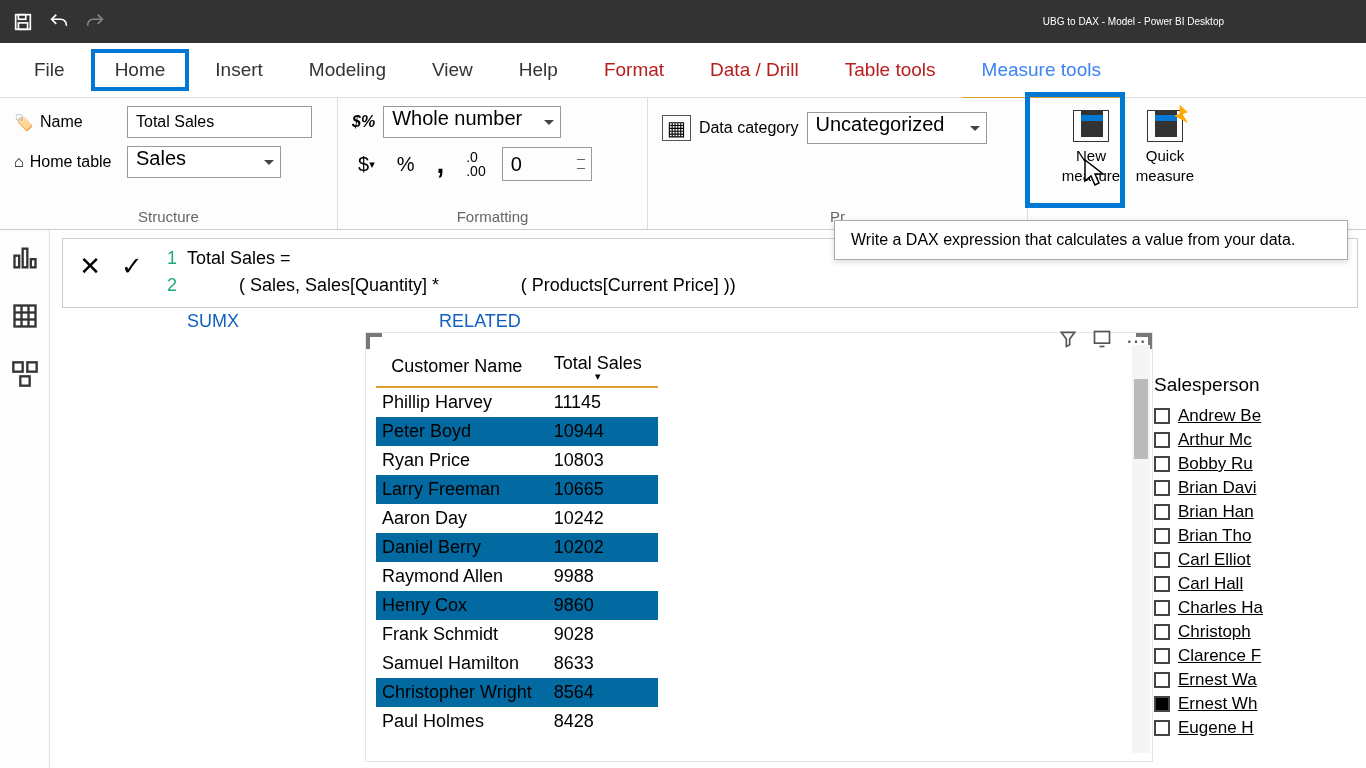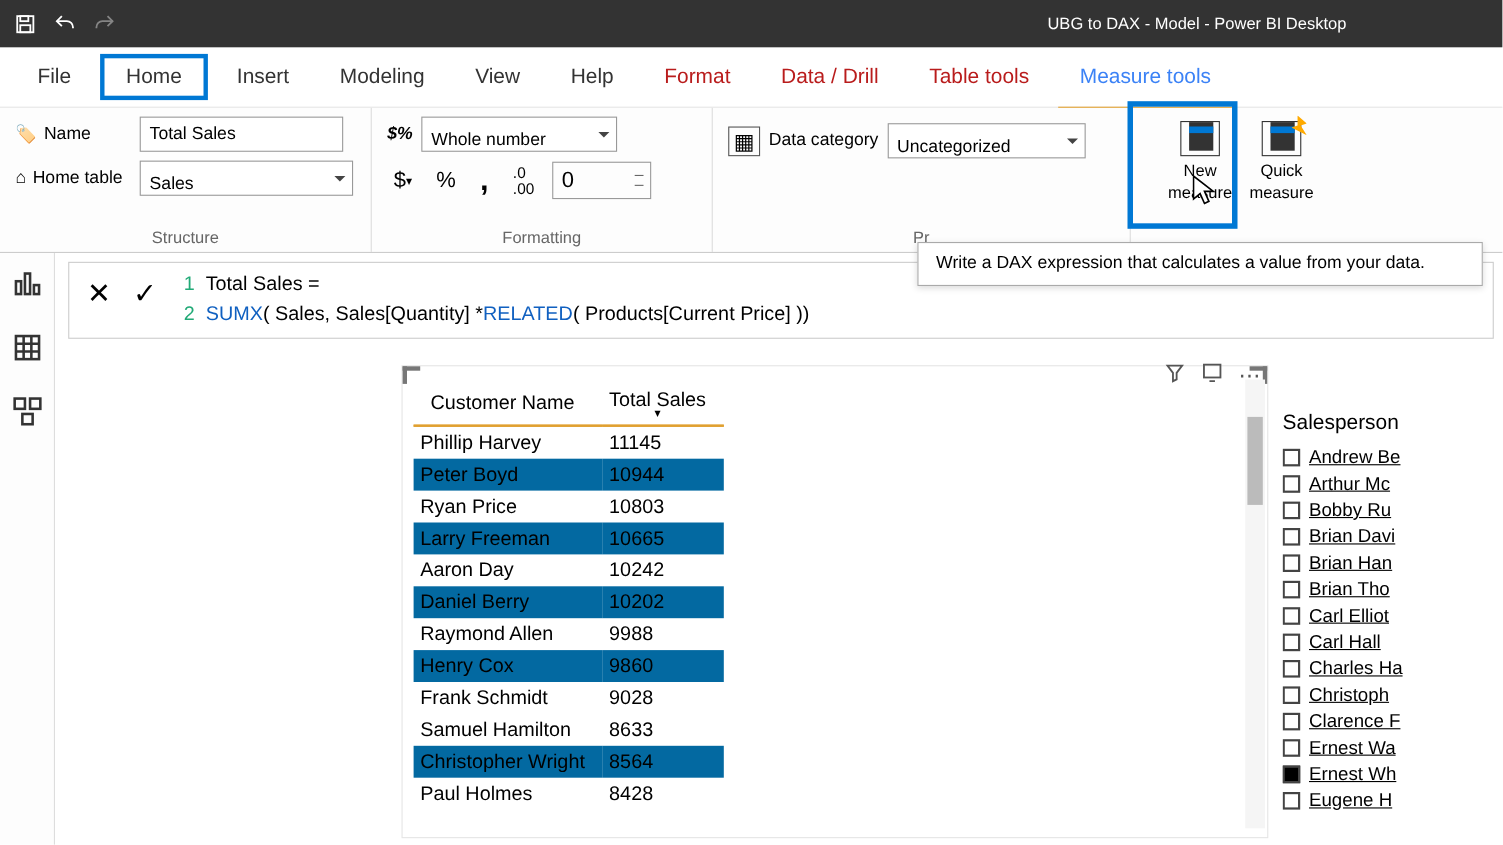--- a/index.html
+++ b/index.html
@@ -2,40 +2,40 @@
 <html><head>
 <meta charset="utf-8">
 <style>
 * { margin:0; padding:0; box-sizing:border-box; font-family:"Segoe UI",Arial,sans-serif; }
 body { width:1366px; height:768px; background:#fff; overflow:hidden; position:relative; }
 
 
 .tbar { height:43px; background:#333; display:flex; align-items:center; padding:0 12px; color:#fff; }
 .tbar .qat { display:flex; gap:14px; align-items:center; }
 .tbar .qat span { width:22px; height:22px; display:flex; align-items:center; justify-content:center; cursor:pointer; }
-.tbar .title { position:absolute; left:50%; transform:translateX(-50%); font-size:15px; }
+.tbar .title { position:absolute; left:50%; transform:translateX(-50%); font-size:10px; }
 .tbar .title { left:auto; right:120px; transform:none; } 
 .tbar .title { position:static; margin-left:auto; margin-right:130px; }
 
 
 .rtabs { height:55px; display:flex; align-items:center; padding:0 14px; border-bottom:1px solid #e0e0e0; gap:6px; }
 .rtabs .tab { padding:6px 20px; font-size:19px; color:#333; cursor:pointer; position:relative; }
 .rtabs .tab.ctx { color:#b91c1c; }
 .rtabs .tab.active { color:#3b82f6; }
 .rtabs .tab.active::after { content:""; position:absolute; left:0; right:0; bottom:-14px; height:4px; background:#E0A030; }
 .rtabs .tab.hl-home { border:4px solid #0078D4; color:#333; }
 
 
 .rbody { height:132px; background:#fdfdfd; border-bottom:1px solid #ccc; display:flex; position:relative; }
 .rgroup { border-right:1px solid #ddd; padding:8px 14px 4px; display:flex; flex-direction:column; }
 .rgroup .glabel { font-size:15px; color:#666; text-align:center; margin-top:auto; padding-top:2px; }
 .row { display:flex; align-items:center; gap:8px; margin-bottom:8px; font-size:16px; }
 .row .lbl { min-width:105px; display:flex; align-items:center; gap:6px; }
 .txtbox { height:32px; border:1px solid #999; padding:0 8px; font-size:16px; background:#fff; }
-.selbox { height:32px; border:1px solid #999; padding:0 14px 0 8px; font-size:16px; background:#fff; display:flex; align-items:flex-end; position:relative; }
+.selbox { height:32px; border:1px solid #999; padding:0 14px 0 8px; font-size:20px; background:#fff; display:flex; align-items:flex-start; position:relative; }
 .selbox::after { content:""; position:absolute; right:6px; top:13px; border:5px solid transparent; border-top-color:#444; }
 
 .fmt-row { display:flex; align-items:center; gap:10px; font-size:20px; }
 .fmt-row .btn { padding:2px 6px; cursor:pointer; display:flex; align-items:center; }
 .fmt-row .spin { width:90px; height:34px; border:1px solid #999; display:flex; align-items:center; padding:0 8px; position:relative; }
 .fmt-row .spin::after { content:""; position:absolute; right:4px; top:4px; bottom:4px; width:12px; background:linear-gradient(#666,#666),linear-gradient(#666,#666); background-size:8px 1px,8px 1px; background-position:center 30%,center 70%; background-repeat:no-repeat; }
 
 .big-btn { width:70px; display:flex; flex-direction:column; align-items:center; justify-content:flex-start; padding-top:4px; cursor:pointer; font-size:15px; text-align:center; line-height:1.3; }
 .big-btn .ico { width:36px; height:32px; margin-bottom:4px; position:relative; }
 .calc-ico { background:linear-gradient(#0078D4,#0078D4) 7px 4px/22px 6px no-repeat,
@@ -51,41 +51,41 @@
 .leftnav { position:absolute; left:0; top:230px; width:50px; background:#fdfdfd; border-right:1px solid #ddd; bottom:0; display:flex; flex-direction:column; align-items:center; padding-top:14px; gap:32px; }
 .leftnav .nv { width:28px; height:26px; cursor:pointer; }
 
 
 .fbar { position:absolute; left:62px; top:238px; right:8px; height:70px; border:1px solid #ccc; background:#fff; display:flex; }
 .fbar .fbtns { width:96px; display:flex; align-items:flex-start; justify-content:center; gap:20px; padding-top:12px; font-size:26px; }
 .fbar .fbtns span { cursor:pointer; }
 .fbar .code { flex:1; font-family:Consolas,monospace; font-size:18px; padding:6px 0; line-height:1.5; }
 .fbar .code .ln { display:flex; }
 .fbar .code .gut { width:28px; text-align:right; color:#2a7; padding-right:10px; }
-.fbar .code .kw { color:#1060C0; }
+.fbar .code .kw { color:#1060C0;margin-top:36px; }
 
 
 .canvas { position:absolute; left:62px; top:332px; right:210px; bottom:0; }
 .viz { position:absolute; left:303px; top:0; width:788px; height:430px; border:1px solid #e5e5e5; }
 .viz .vtools { position:absolute; top:-4px; right:6px; display:flex; gap:14px; color:#555; }
 .viz .vtools span { cursor:pointer; font-size:20px; }
 .viz .corner { position:absolute; width:16px; height:16px; }
 .viz .corner.tl { top:0; left:0; border-top:4px solid #777; border-left:4px solid #777; }
 .viz .corner.tr { top:0; right:0; border-top:4px solid #777; border-right:4px solid #777; }
 table.data { border-collapse:collapse; margin:14px 0 0 10px; font-size:18px; }
 table.data th { text-align:center; padding:6px 16px 6px 6px; border-bottom:2px solid #E0A030; font-weight:400; }
 table.data th.sorted::after { content:"▾"; display:block; font-size:11px; line-height:.5; }
 table.data td { padding:4px 16px 4px 6px; }
 table.data .num { text-align:left; }
 table.data tr.alt { background:#0369a1;padding-left:48px; }
 .vscroll { position:absolute; right:2px; top:12px; bottom:8px; width:18px; background:#f5f5f5; }
 .vscroll .thumb { position:absolute; top:34px; left:2px; right:2px; height:80px; background:#bbb; }
 
 
-.filterpane { position:absolute; right:0; top:370px; width:200px; bottom:0; overflow:hidden; }
+.filterpane { position:absolute; right:12px; top:370px; width:200px; bottom:0; overflow:hidden; }
 .filterpane .hdr { font-size:19px; padding:4px 0 8px 0; }
 .filterpane .it { display:flex; align-items:center; gap:8px; font-size:17px; padding:2px 0; white-space:nowrap;text-decoration:underline; }
 .filterpane .cb { width:16px; height:16px; border:2px solid #444; flex-shrink:0; }
 .filterpane .cb.chk { background:#000; }
 
 .cursor-arrow { position:absolute; top:159px; left:1084px; z-index:30; pointer-events:none; }
 .cursor-arrow svg { display:block; }
 
 .grp-cal { padding-left:28px; padding-right:28px; }
 </style>
@@ -139,21 +139,21 @@
           <span>🏷️</span>
           <span>Name</span>
         </div>
       <input class="txtbox" style="width: 185px;" value="Total Sales">
     </div>
     <div class="row">
       <div class="lbl">
           <span>⌂</span>
           <span>Home table</span>
         </div>
-      <div class="selbox" style="width:194px">
+      <div class="selbox" style="width:154px">
           <span>Sales</span>
         </div>
     </div>
     <div class="glabel">Structure</div>
   </div>
 
   <div class="rgroup" style="width:310px">
     <div class="row">
       <span style="font-weight:bold;font-style:italic">$%</span>
       <div class="selbox" style="width:178px">

